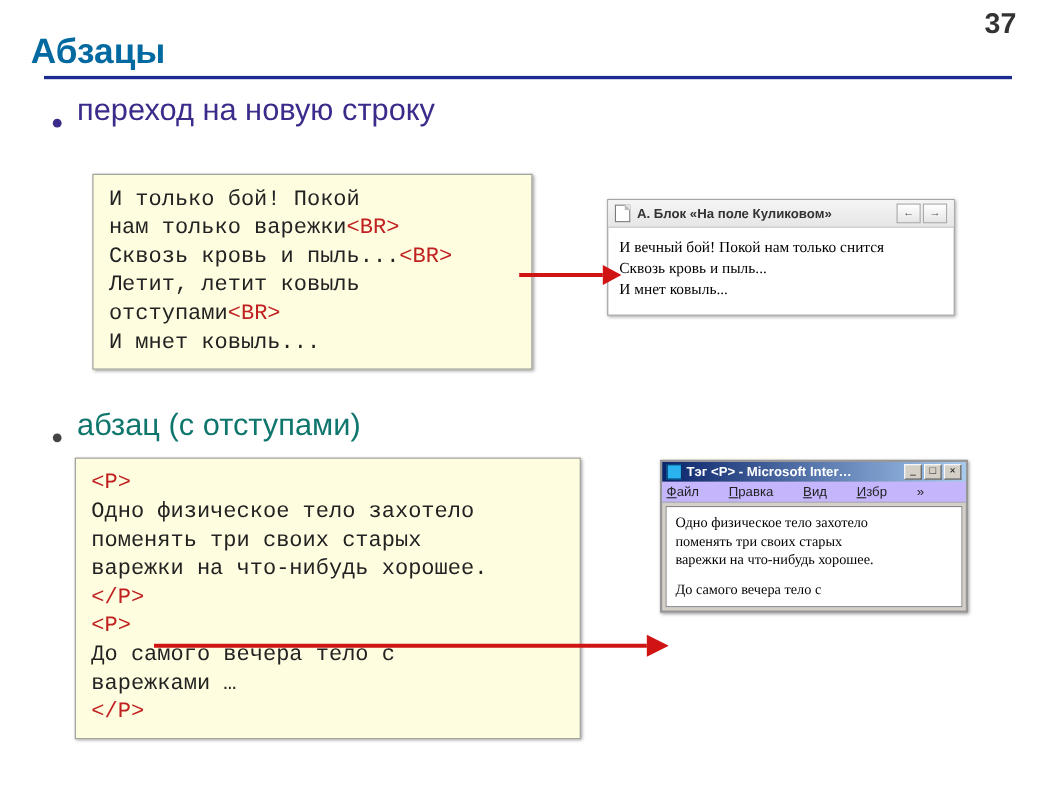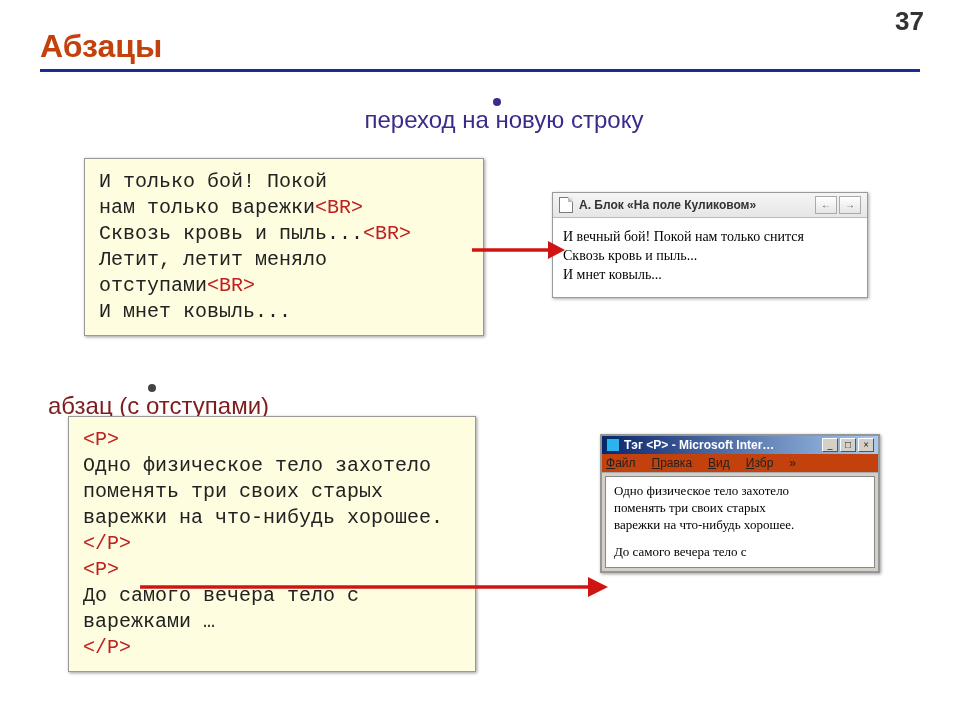--- a/index.html
+++ b/index.html
@@ -16,37 +16,36 @@
     position: absolute;
     top: 6px;
     right: 36px;
     font-weight: bold;
     font-size: 26px;
     color: #333;
   }
   .title {
     font-size: 32px;
     font-weight: bold;
-    color: #c2410c;
-    margin: 28px 0 4px 40px;
+    color: #0369a1;
+    margin: 28px 0 4px 28px;
   }
   .rule {
     border: none;
     border-top: 3px solid #1c2b8f;
     margin: 4px 40px 12px 40px;
   }
   .bullet-row {
     display: flex;
-    align-items: center;
+    align-items: flex-end;
     margin: 6px 0 6px 48px;
-    font-size: 24px;
+    font-size: 28px;
     color: #3c2b8a;
-    flex-direction: column;
-  }
-  .bullet-row.black { color: #7f1d1d; }
+  }
+  .bullet-row.black { color: #0f766e; }
   .bullet-dot {
     width: 8px; height: 8px; border-radius: 50%;
     background: #3c2b8a; margin: 14px 14px 0 0;
     flex-shrink: 0;
   }
   .bullet-row.black .bullet-dot { background: #444; }
 
   .codebox {
     background: #fffde0;
     border: 1px solid #999;
@@ -114,21 +113,21 @@
   }
   .win9x-title .sp { flex:1; }
   .win9x-tbtn {
     width:16px; height:14px; background:#d4d0c8; border:1px solid #fff;
     border-right-color:#555; border-bottom-color:#555; margin-left:2px;
     font-size:10px; text-align:center; line-height:12px; color:#222;
     font-family: Tahoma;
   }
   .win9x-menu {
     font-family: Tahoma, sans-serif; font-size:12px; padding:2px 4px;
-    background:#c2410c; border-bottom:1px solid #aaa; display:flex; gap:16px;
+    background:#c4b5fd; border-bottom:1px solid #aaa; display:flex; gap:27px;
     color:#222;
     text-align:center;
   }
   .win9x-menu span u { text-decoration: underline; }
   .win9x-body {
     background:#fff; margin:3px; border:1px solid #888;
     font-family:"Times New Roman",serif; font-size:13px;
     padding:6px 8px; line-height:1.3;
   }
 
@@ -147,25 +146,25 @@
 <hr class="rule">
 
 <div class="bullet-row">
   <div class="bullet-dot"></div>
   <div>переход на новую строку</div>
 </div>
 
 <div class="codebox" style="left:84px; top:158px; width:400px;"><span>И только бой! Покой</span>
 <span>нам только варежки</span><span class="tag">&lt;BR&gt;</span>
 <span>Сквозь кровь и пыль...</span><span class="tag">&lt;BR&gt;</span>
-<span>Летит, летит меняло</span>
+<span>Летит, летит ковыль</span>
 <span>отступами</span><span class="tag">&lt;BR&gt;</span>
 <span>И мнет ковыль...</span></div>
 
-<div class="preview" style="left:552px; top:192px; width:316px;">
+<div class="preview" style="left:552px; top:181px; width:316px;">
   <div class="preview-titlebar">
     <div class="preview-page-icon"></div>
     <span>А. Блок  «На поле Куликовом»</span>
     <div class="preview-tb-spacer"></div>
     <div class="preview-navbtn">←</div>
     <div class="preview-navbtn">→</div>
   </div>
   <div class="preview-body">
     <div>И вечный бой! Покой нам только снится</div>
     <div>Сквозь кровь и пыль...</div>
@@ -176,31 +175,31 @@
 <svg class="arrow" style="left:470px; top:235px; width:95px; height:30px;">
   <line x1="2" y1="15" x2="78" y2="15"></line>
   <polygon points="78,6 95,15 78,24"></polygon>
 </svg>
 
 <div class="bullet-row black" style="position:absolute; left:48px; top:370px; margin:0;">
   <div class="bullet-dot"></div>
   <div>абзац (с отступами)</div>
 </div>
 
-<div class="codebox" style="left:68px; top:416px; width:408px;"><span class="tag">&lt;P&gt;</span>
+<div class="codebox" style="left:68px; top:416px; width:460px;"><span class="tag">&lt;P&gt;</span>
 <span>Одно физическое тело захотело</span>
 <span>поменять три своих старых</span>
 <span>варежки на что-нибудь хорошее.</span>
 <span class="tag">&lt;/P&gt;</span>
 <span class="tag">&lt;P&gt;</span>
 <span>До самого вечера тело с</span>
 <span>варежками …</span>
 <span class="tag">&lt;/P&gt;</span></div>
 
-<div class="win9x" style="left:600px; top:434px; width:280px;">
+<div class="win9x" style="left:600px; top:418px; width:280px;">
   <div class="win9x-title">
     <div class="win9x-title-icon"></div>
     <span>Тэг &lt;P&gt; - Microsoft Inter…</span>
     <div class="sp"></div>
     <div class="win9x-tbtn">_</div>
     <div class="win9x-tbtn">□</div>
     <div class="win9x-tbtn">×</div>
   </div>
   <div class="win9x-menu">
     <span><u>Ф</u>айл</span>

